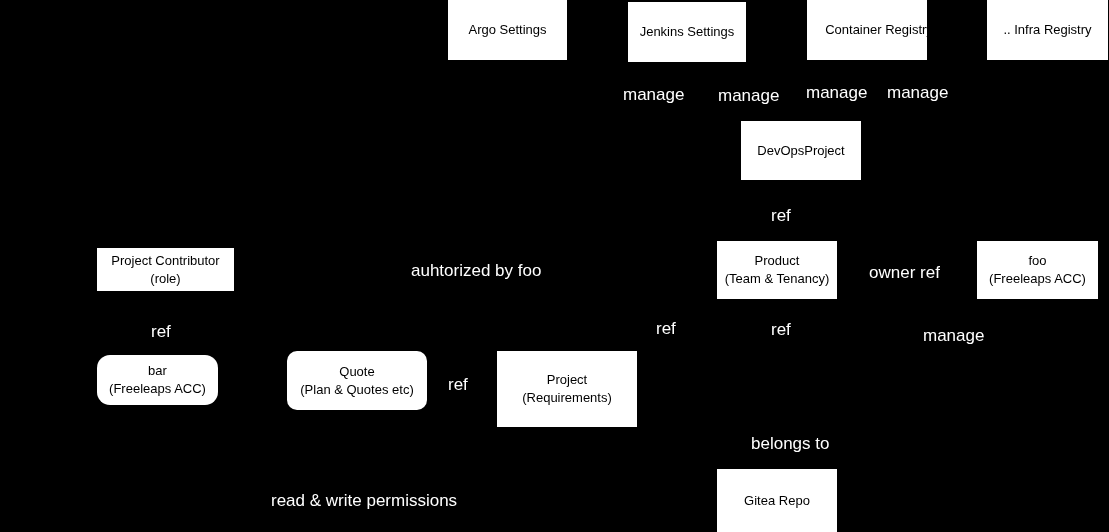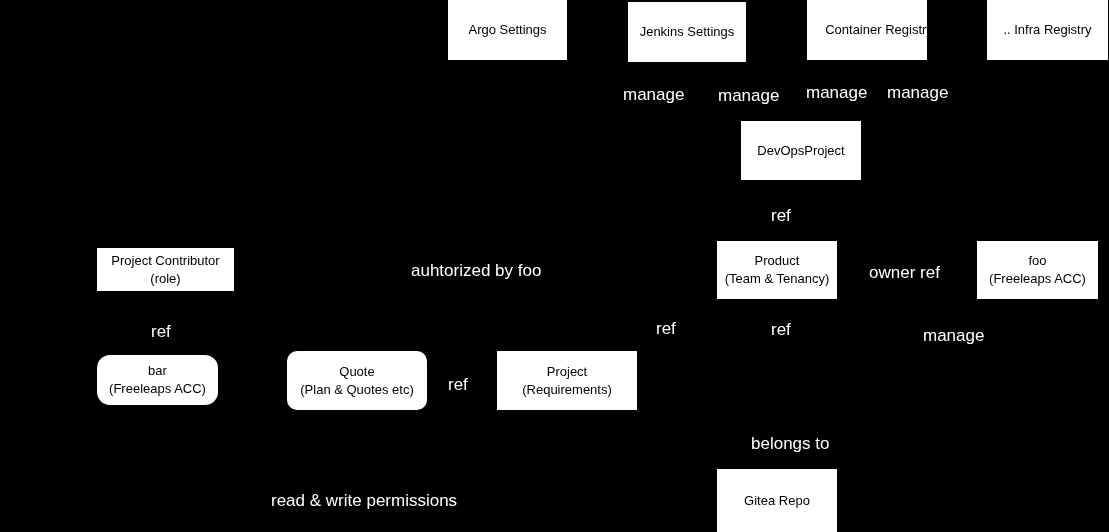--- a/index.html
+++ b/index.html
@@ -78,21 +78,21 @@
   <div class="node" style="left:97px; top:355px; width:121px; height:50px;border-radius:13px;">
     <span>bar</span>
     <span>(Freeleaps ACC)</span>
   </div>
 
   <div class="node" style="left:287px; top:351px; width:140px; height:59px;border-radius:10px;">
     <span>Quote</span>
     <span>(Plan &amp; Quotes etc)</span>
   </div>
 
-  <div class="node" style="left:497px; top:351px; width:140px; height:59px;">
+  <div class="node" style="left:497px; top:351px; width:140px; height:76px;">
     <span>Project</span>
     <span>(Requirements)</span>
   </div>
 
 
   <div class="node" style="left:717px; top:469px; width:120px; height:63px;">
     <span>Gitea Repo</span>
   </div>
 
   <span class="edge-label" style="left:622px; top:85px;">manage</span>

